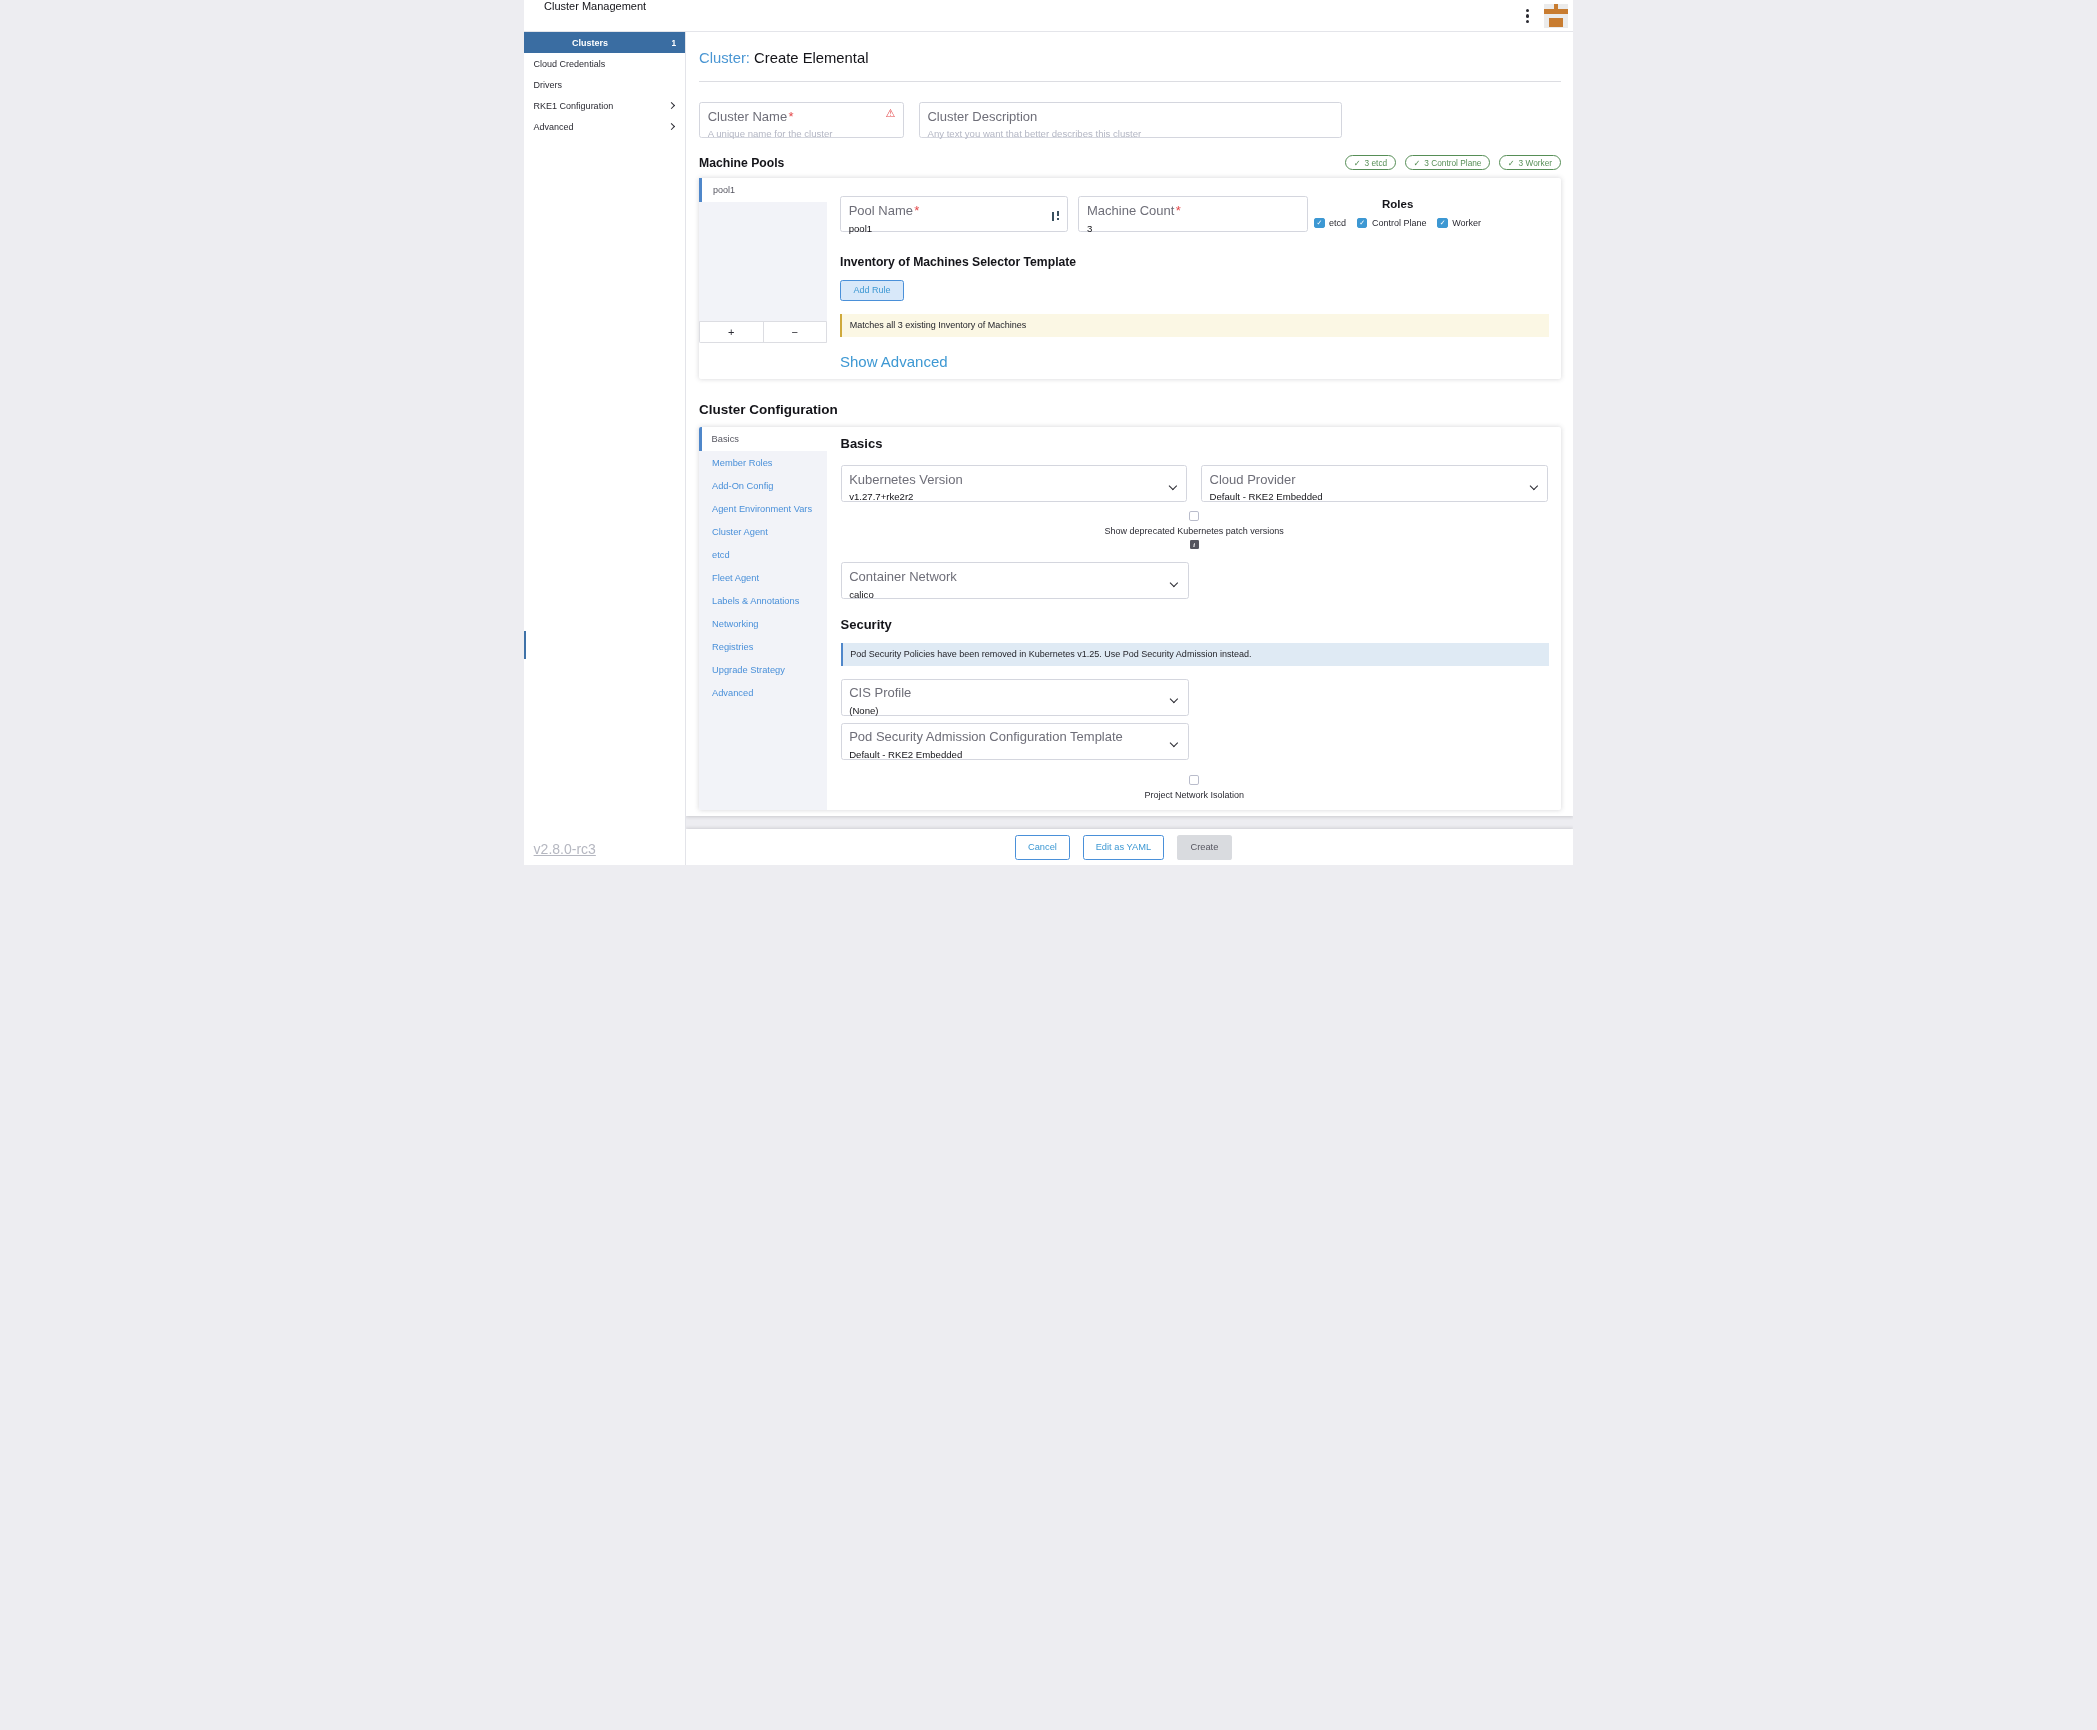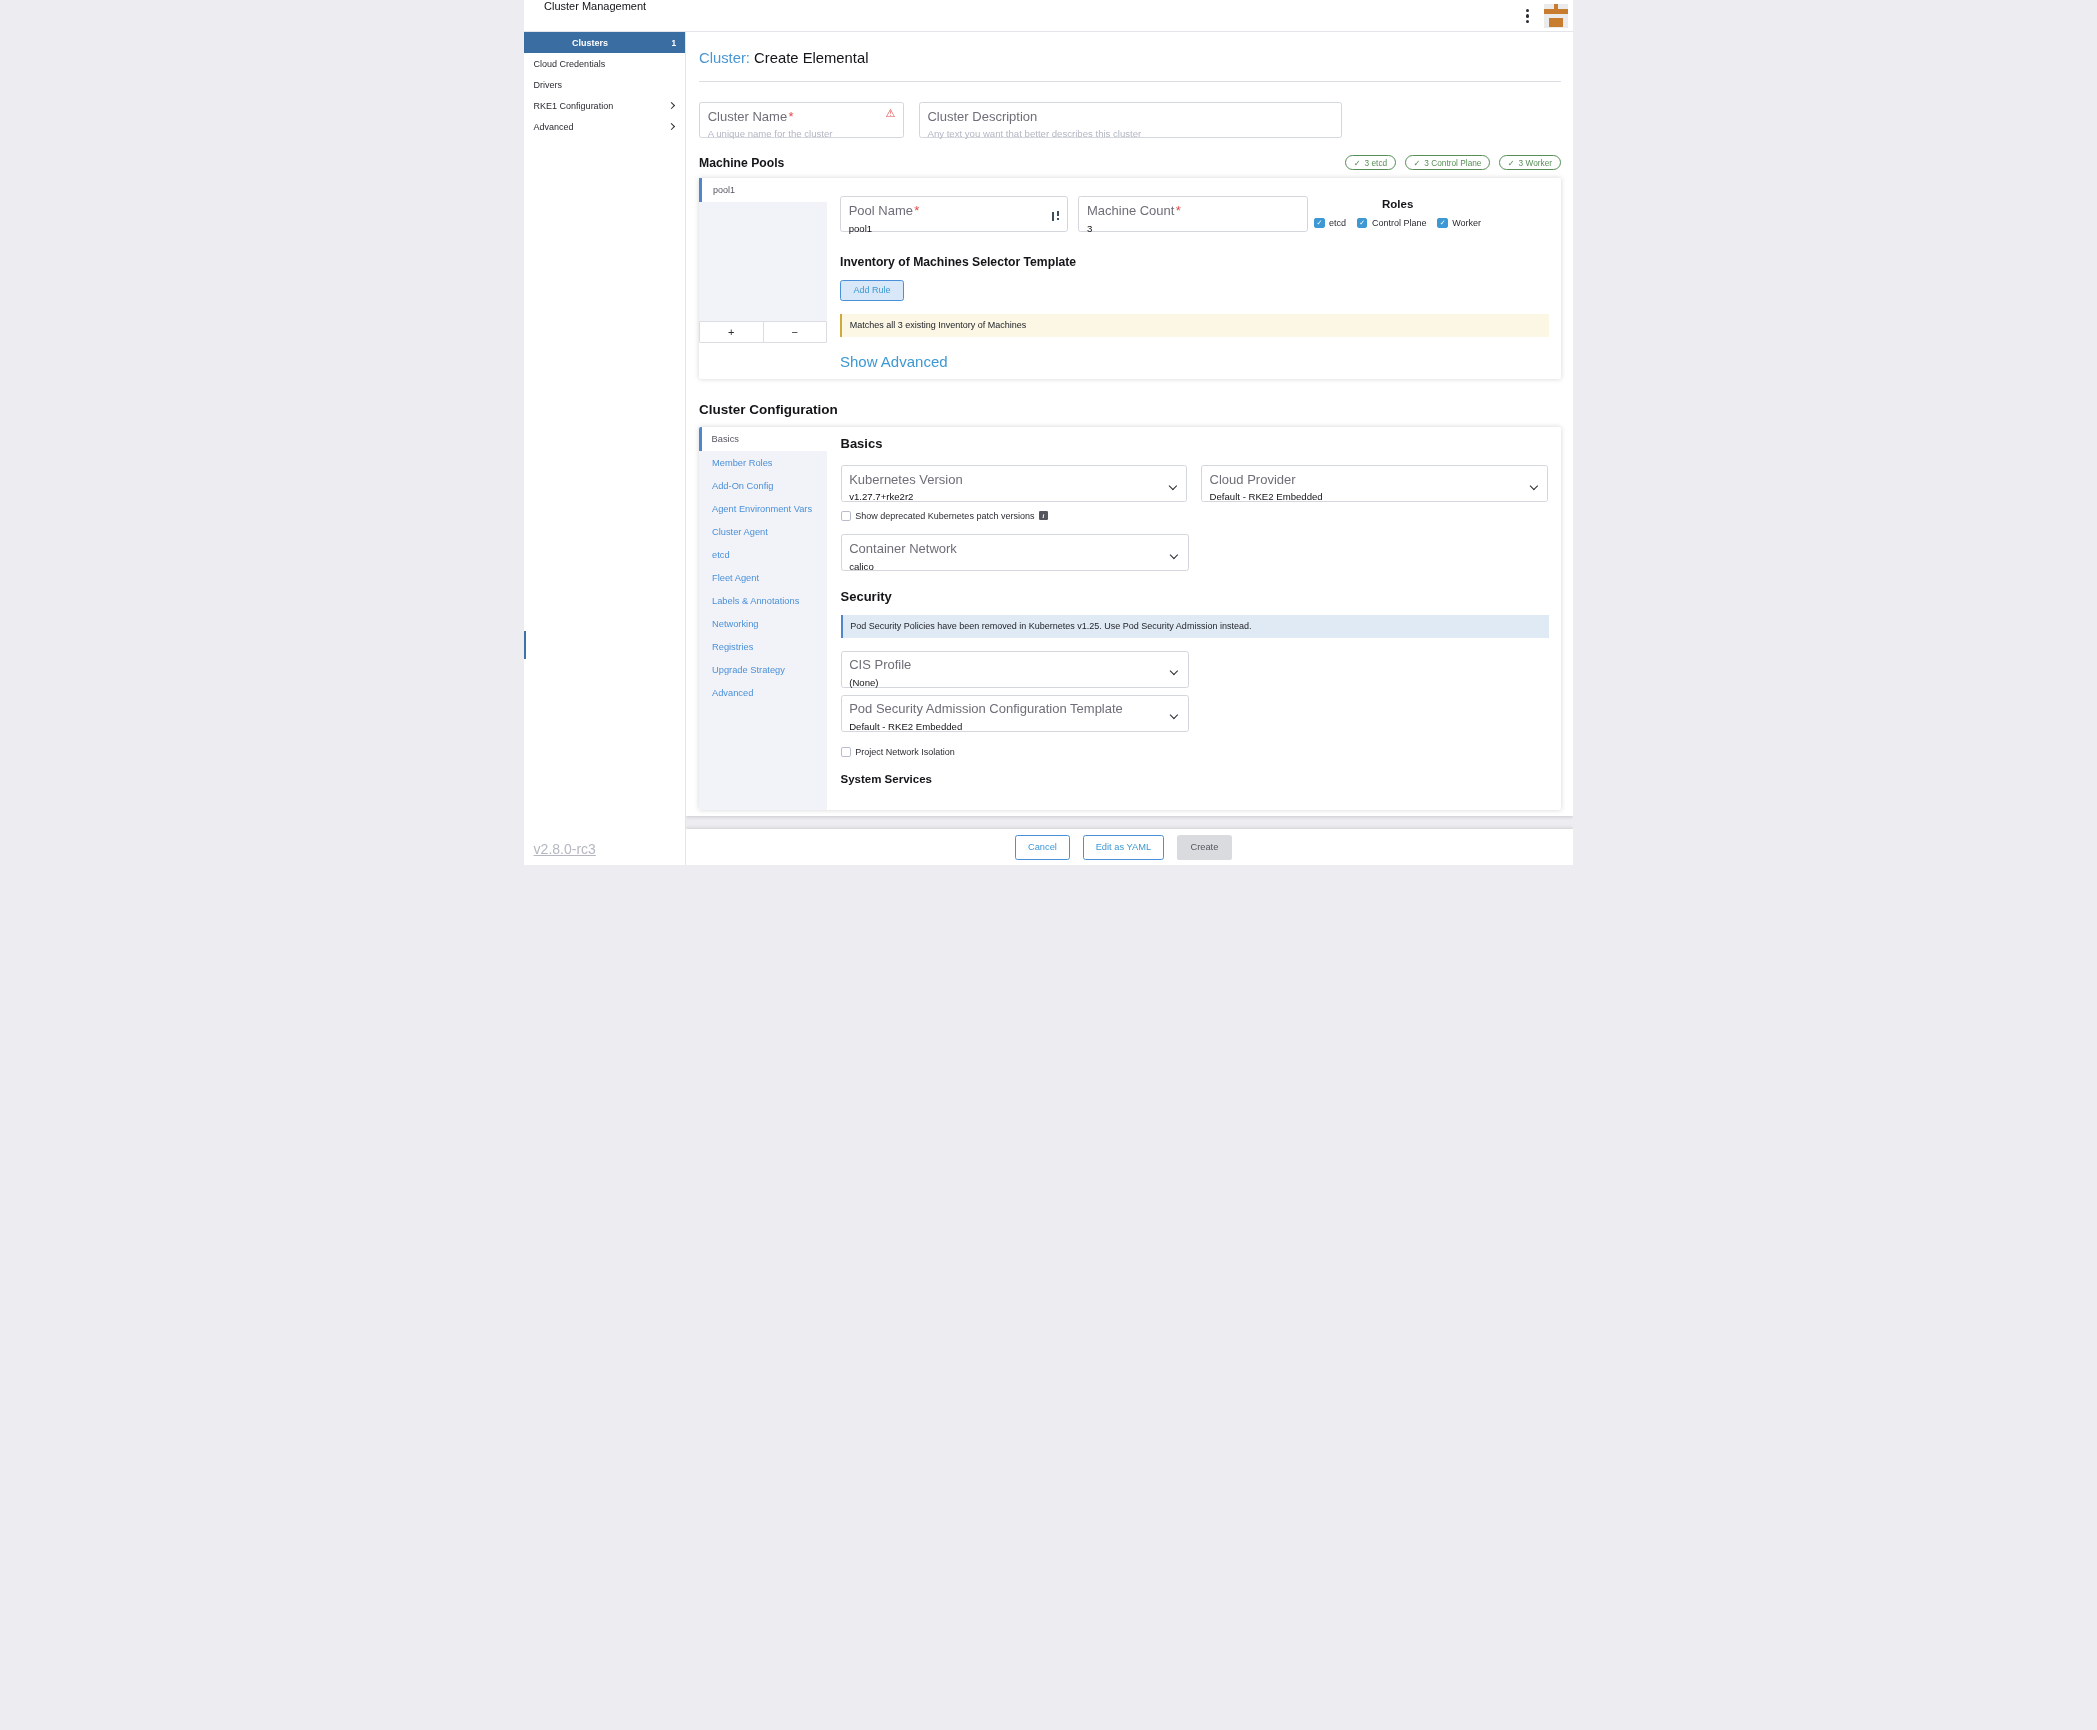--- a/index.html
+++ b/index.html
@@ -92,21 +92,21 @@
   
   .cfg-head { margin:23px 12.2px 0 13px; font-size:13.5px; font-weight:700; }
   .cfg-card { position:relative; margin:10.3px 12.2px 0 13px; height:383px; background:#fff; border-radius:1.9px; box-shadow:0 0 5.8px rgba(60,60,70,.22); overflow:hidden; }
   .cfg-nav { position:absolute; left:0; top:0; bottom:0; width:128px; background:#f2f3f8; }
   .cfg-nav a { display:flex; align-items:center; height:23px; padding-left:13px; font-size:9.3px; color:#4a90d9; text-decoration:none; cursor:pointer; }
   .cfg-nav a.active { background:#fff; border-left:3.2px solid #4f87ca; padding-left:9.6px; color:#565660; height:24px; }
   .cfg-body { margin-left:128px; padding:9px 13px 0 13.5px; }
   .h2 { font-size:13px; font-weight:700; }
   .sel-row { display:flex; gap:13.5px; margin-top:14px; }
   .fld.sel { width:348px; height:37px; cursor:pointer; }
-  .chk-line { margin-top:9px; display:flex; align-items:flex-start; gap:4.5px; font-size:9px; color:#2b2b33; }
+  .chk-line { margin-top:9px; display:flex; align-items:center; gap:4.5px; font-size:9px; color:#2b2b33;flex-direction:column; }
   .info-ic { width:9px; height:9px; background:#55555e; border-radius:1.3px; color:#fff; font-size:6.4px; font-weight:bold; display:inline-flex; align-items:center; justify-content:center; font-family:"Liberation Serif", serif; font-style:italic; }
   .mt20 { margin-top:13px; }
   .sec2 { margin-top:17.3px; }
   .banner.blue { margin-top:11.5px; background:#dfeaf4; border-left:2.6px solid #4f87ca; width:708px; }
   .mt22 { margin-top:13px; }
   .mt11 { margin-top:7px; }
   .pni { margin-top:15.4px; }
   .ss-head { margin-top:15.4px; font-size:11.5px; font-weight:700; }
   .svc-row { display:flex; gap:11px; margin-top:8.3px; padding-bottom:11.5px; }
 

